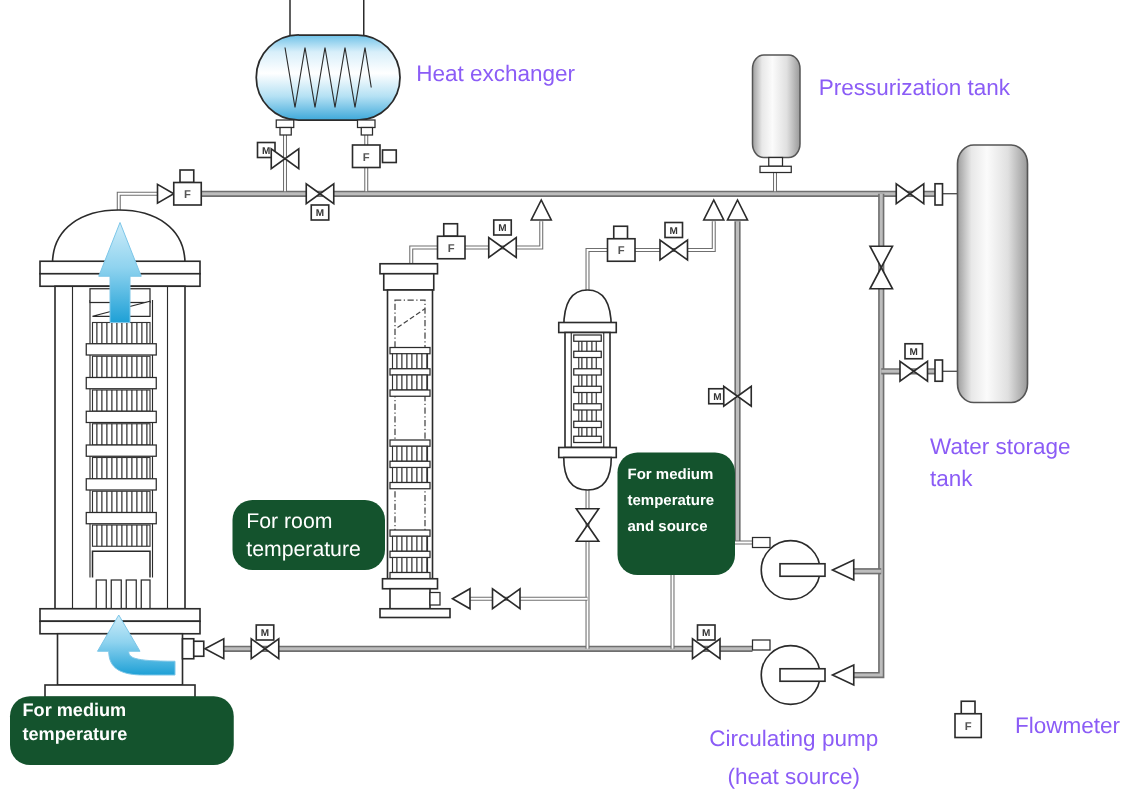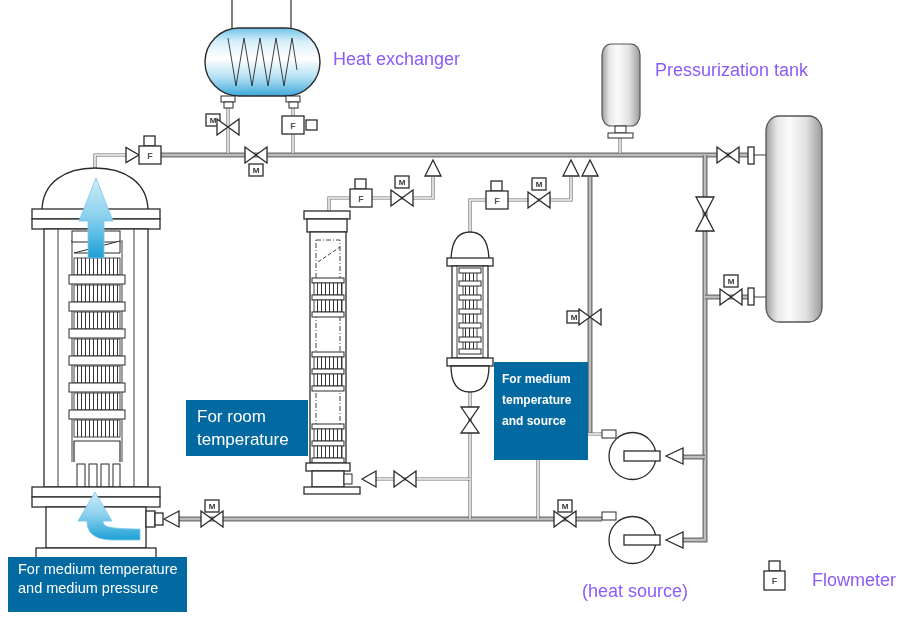--- a/index.html
+++ b/index.html
@@ -16,23 +16,23 @@
   .v2{fill:#fff;stroke:#2b2b2b;stroke-width:1}
   .ar{fill:#fff;stroke:#2b2b2b;stroke-width:1.3}
   .sym{font:bold 8px "Liberation Sans",sans-serif;fill:#333;text-anchor:middle}
   .fsym{font:bold 9px "Liberation Sans",sans-serif;fill:#555;text-anchor:middle}
   
   .lbl{position:absolute;font-size:18px;color:#8b5cf6;white-space:nowrap}
   .lbl span{display:block}
   .lbl.center{text-align:center}
   #water-label span{line-height:26px}
   #pump-label{line-height:30px}
-  .tag{position:absolute;background:#0369a1;color:#fff;border-radius:0;box-sizing:border-box}
+  .tag{position:absolute;background:#14532d;color:#fff;border-radius:16px;box-sizing:border-box}
   .tag span{display:block}
-  #medium-tag{left:8px;top:557px;width:179px;height:55px;font-size:14.5px;font-weight:normal;padding:3px 0 0 10px;line-height:19px}
+  #medium-tag{left:8px;top:557px;width:179px;height:55px;font-size:14.5px;font-weight:bold;padding:3px 0 0 10px;line-height:19px}
   #room-tag{left:186px;top:400px;width:122px;height:56px;font-size:17px;padding:5px 16px 0 11px;line-height:23px}
   #small-tag{left:494px;top:362px;width:94px;height:98px;font-size:12px;font-weight:bold;padding:7px 0 0 8px;line-height:21px}
 </style>
 </head>
 <body>
 
 <div id="stage">
 <svg id="piping" width="900" height="634" viewBox="0 0 900 634">
   <defs>
     <linearGradient id="hxGrad" x1="0" y1="0" x2="0" y2="1">
@@ -322,31 +322,35 @@
   </g>
   <g>
     <rect class="v" x="769" y="561" width="11" height="10"></rect>
     <rect class="v" x="764" y="571" width="21" height="19"></rect>
     <text class="fsym" x="774.5" y="584">F</text>
   </g>
 </svg>
 
 <div class="lbl" style="left:333px;top:49px">Heat exchanger</div>
 <div class="lbl" style="left:655px;top:60px">Pressurization tank</div>
+<div class="lbl" id="water-label" style="left:744px;top:344px">
+  <span>Water storage</span>
+  <span>tank</span>
+</div>
 <div class="lbl center" id="pump-label" style="left:540px;top:576px;width:190px">
+  <span>Circulating pump</span>
   <span>(heat source)</span>
 </div>
 <div class="lbl" style="left:812px;top:570px">Flowmeter</div>
 
 <div class="tag" id="room-tag">
   <span>For room</span>
   <span>temperature</span>
 </div>
 <div class="tag" id="medium-tag">
   <span>For medium temperature</span>
-  <span>and medium pressure</span>
 </div>
 <div class="tag" id="small-tag">
   <span>For medium</span>
   <span>temperature</span>
   <span>and source</span>
 </div>
 </div>
 
 </body></html>

